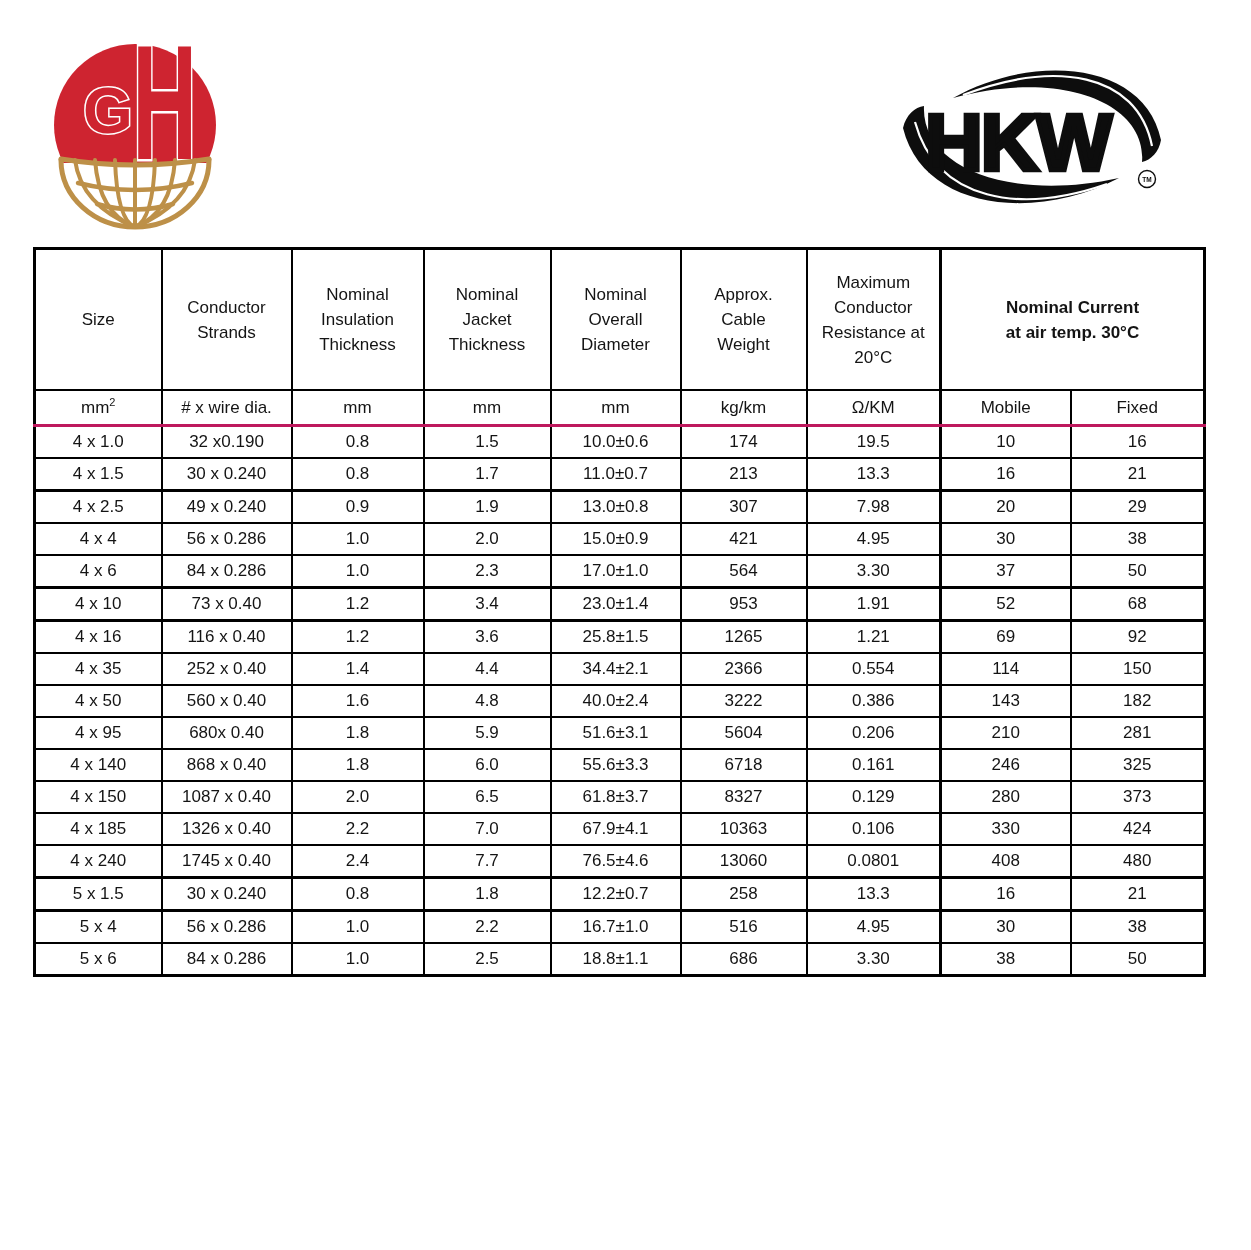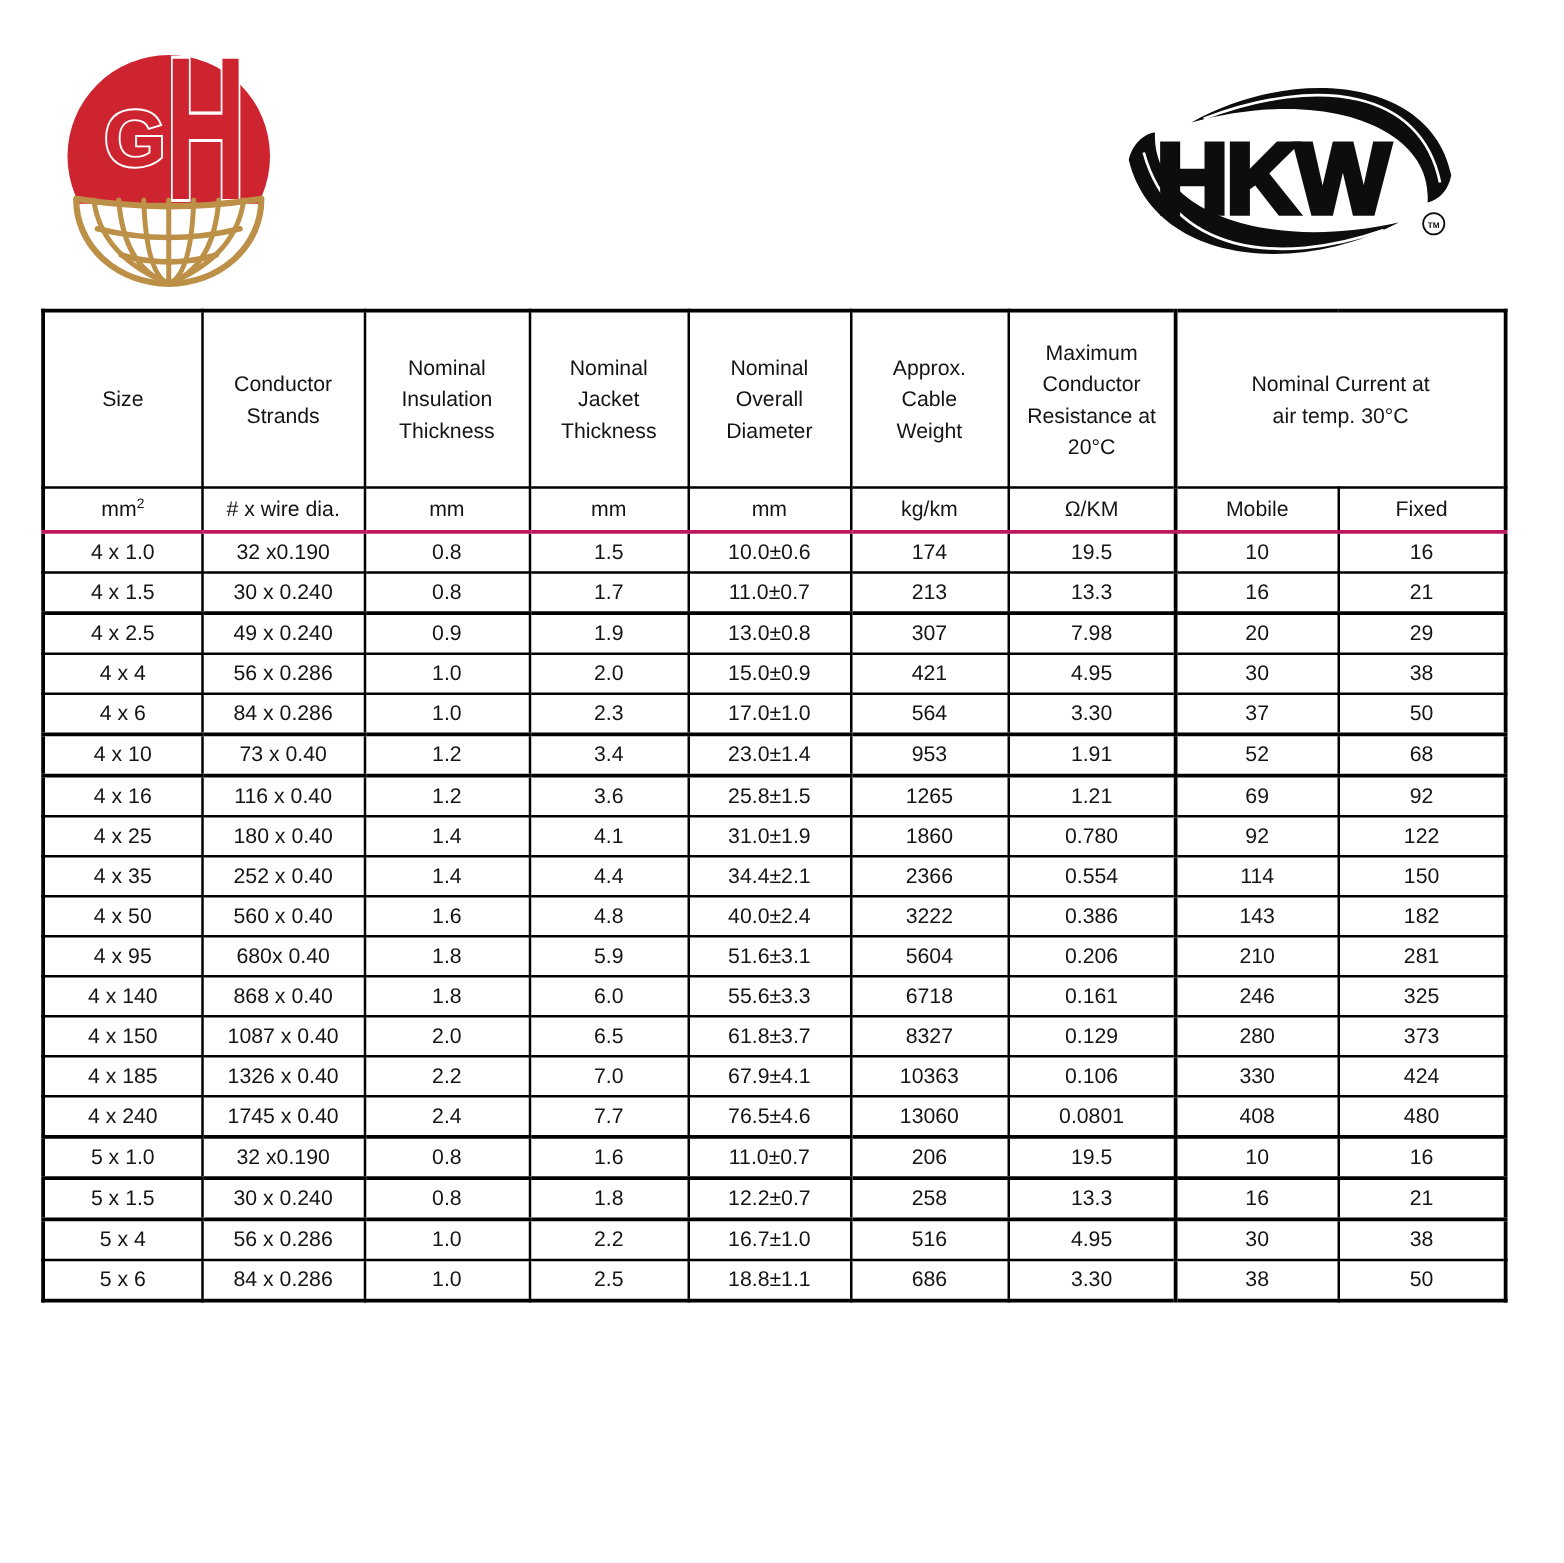--- a/index.html
+++ b/index.html
@@ -20,21 +20,21 @@
   }
   col.c0{width:127px} col.c1{width:130px} col.c2{width:132px} col.c3{width:127px}
   col.c4{width:130px} col.c5{width:126px} col.c6{width:134px} col.c7{width:130px} col.c8{width:134px}
 
   .spec th, .spec td {
     border:2px solid #000; text-align:center; vertical-align:middle;
     font-size:17px; font-weight:400; color:#141414; padding:0;
     overflow:hidden;
   }
   .spec thead tr.hdr th { height:137px; line-height:25px; padding:0 12px; }
-  .spec thead tr.hdr th.span2 { padding:1px 55px; }
+  .spec thead tr.hdr th.span2 { padding:1px 55px;font-weight:bold; }
   .spec thead tr.units th { height:33px; border-bottom:3px solid #be185d; }
   .spec tbody td { height:30px; }
   .spec tr.thick-bottom td { border-bottom-width:3px; }
   
   .spec tr.units th:nth-child(7), .spec tbody td:nth-child(7),
   .spec thead tr.hdr th:nth-child(7) { border-right-width:3px; }
   .spec sup { font-size:11px; line-height:0; }
 </style>
 </head>
 <body>
@@ -184,31 +184,20 @@
         <td>116 x 0.40</td>
         <td>1.2</td>
         <td>3.6</td>
         <td>25.8±1.5</td>
         <td>1265</td>
         <td>1.21</td>
         <td>69</td>
         <td>92</td>
       </tr>
       <tr>
-        <td>4 x 25</td>
-        <td>180 x 0.40</td>
-        <td>1.4</td>
-        <td>4.1</td>
-        <td>31.0±1.9</td>
-        <td>1860</td>
-        <td>0.780</td>
-        <td>92</td>
-        <td>122</td>
-      </tr>
-      <tr>
         <td>4 x 35</td>
         <td>252 x 0.40</td>
         <td>1.4</td>
         <td>4.4</td>
         <td>34.4±2.1</td>
         <td>2366</td>
         <td>0.554</td>
         <td>114</td>
         <td>150</td>
       </tr>
@@ -272,31 +261,20 @@
         <td>1745 x 0.40</td>
         <td>2.4</td>
         <td>7.7</td>
         <td>76.5±4.6</td>
         <td>13060</td>
         <td>0.0801</td>
         <td>408</td>
         <td>480</td>
       </tr>
       <tr class="thick-bottom">
-        <td>5 x 1.0</td>
-        <td>32 x0.190</td>
-        <td>0.8</td>
-        <td>1.6</td>
-        <td>11.0±0.7</td>
-        <td>206</td>
-        <td>19.5</td>
-        <td>10</td>
-        <td>16</td>
-      </tr>
-      <tr class="thick-bottom">
         <td>5 x 1.5</td>
         <td>30 x 0.240</td>
         <td>0.8</td>
         <td>1.8</td>
         <td>12.2±0.7</td>
         <td>258</td>
         <td>13.3</td>
         <td>16</td>
         <td>21</td>
       </tr>

